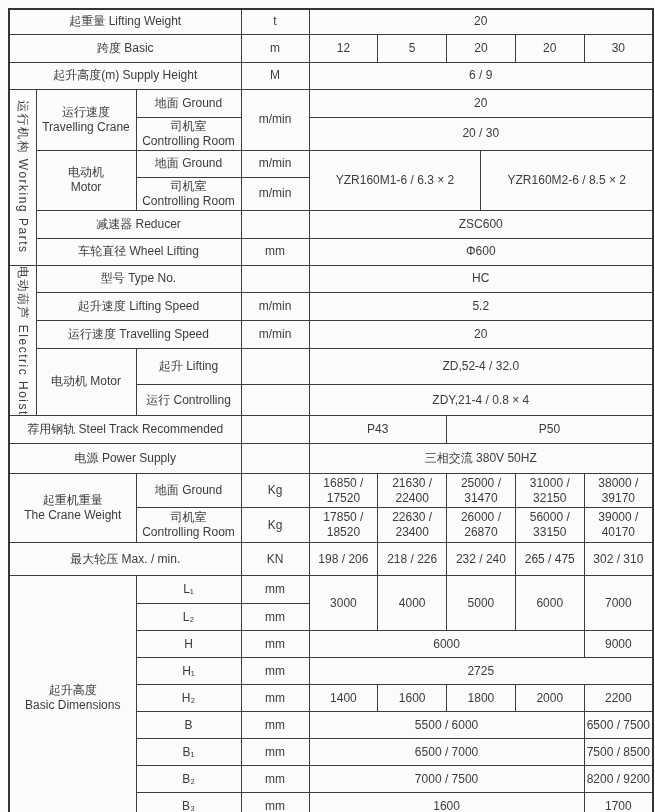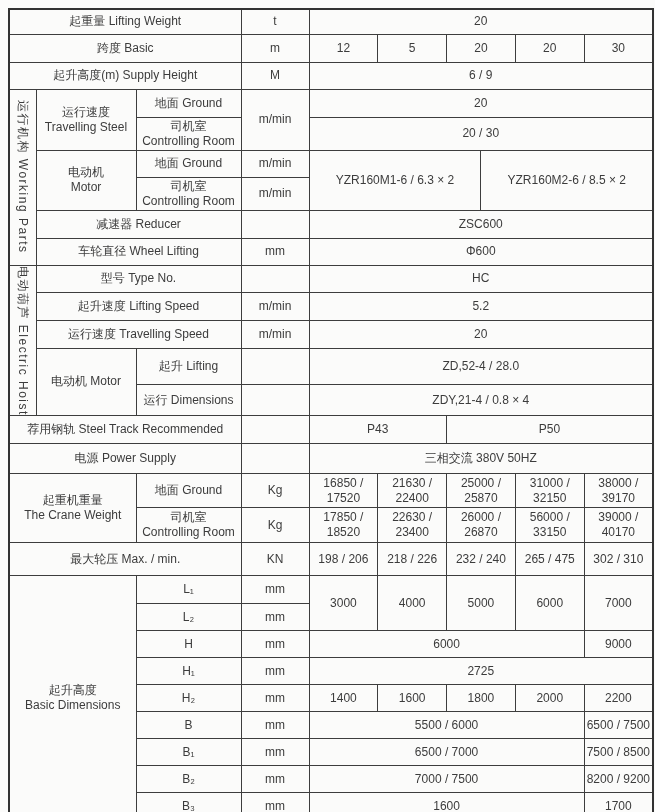--- a/index.html
+++ b/index.html
@@ -81,21 +81,21 @@
     <td>M</td>
     <td colspan="10">6 / 9</td>
   </tr>
 
   <tr style="height:28px">
     <td rowspan="6" class="vcell">
       <div class="vtext">运行机构 Working Parts</div>
     </td>
     <td rowspan="2" class="two">
       <span>运行速度</span>
-      <span>Travelling Steel</span>
+      <span>Travelling Crane</span>
     </td>
     <td>地面 Ground</td>
     <td rowspan="2">m/min</td>
     <td colspan="10">20</td>
   </tr>
 
   <tr style="height:29px">
     <td class="two">
       <span>司机室</span>
       <span>Controlling Room</span>
@@ -152,25 +152,25 @@
   <tr style="height:28px">
     <td colspan="2">运行速度 Travelling Speed</td>
     <td>m/min</td>
     <td colspan="10">20</td>
   </tr>
 
   <tr style="height:32px">
     <td rowspan="2">电动机 Motor</td>
     <td>起升 Lifting</td>
     <td></td>
-    <td colspan="10">ZD,52-4 / 28.0</td>
+    <td colspan="10">ZD,52-4 / 32.0</td>
   </tr>
 
   <tr style="height:31px">
-    <td>运行 Dimensions</td>
+    <td>运行 Controlling</td>
     <td></td>
     <td colspan="10">ZDY,21-4 / 0.8 × 4</td>
   </tr>
 
   <tr style="height:28px">
     <td colspan="3">荐用钢轨 Steel Track Recommended</td>
     <td></td>
     <td colspan="4">P43</td>
     <td colspan="6">P50</td>
   </tr>
@@ -183,21 +183,21 @@
 
   <tr style="height:34px">
     <td colspan="2" rowspan="2" class="two">
       <span>起重机重量</span>
       <span>The Crane Weight</span>
     </td>
     <td>地面 Ground</td>
     <td>Kg</td>
     <td colspan="2">16850 / 17520</td>
     <td colspan="2">21630 / 22400</td>
-    <td colspan="2">25000 / 25870</td>
+    <td colspan="2">25000 / 31470</td>
     <td colspan="2">31000 / 32150</td>
     <td colspan="2">38000 / 39170</td>
   </tr>
 
   <tr style="height:35px">
     <td class="two">
       <span>司机室</span>
       <span>Controlling Room</span>
     </td>
     <td>Kg</td>

